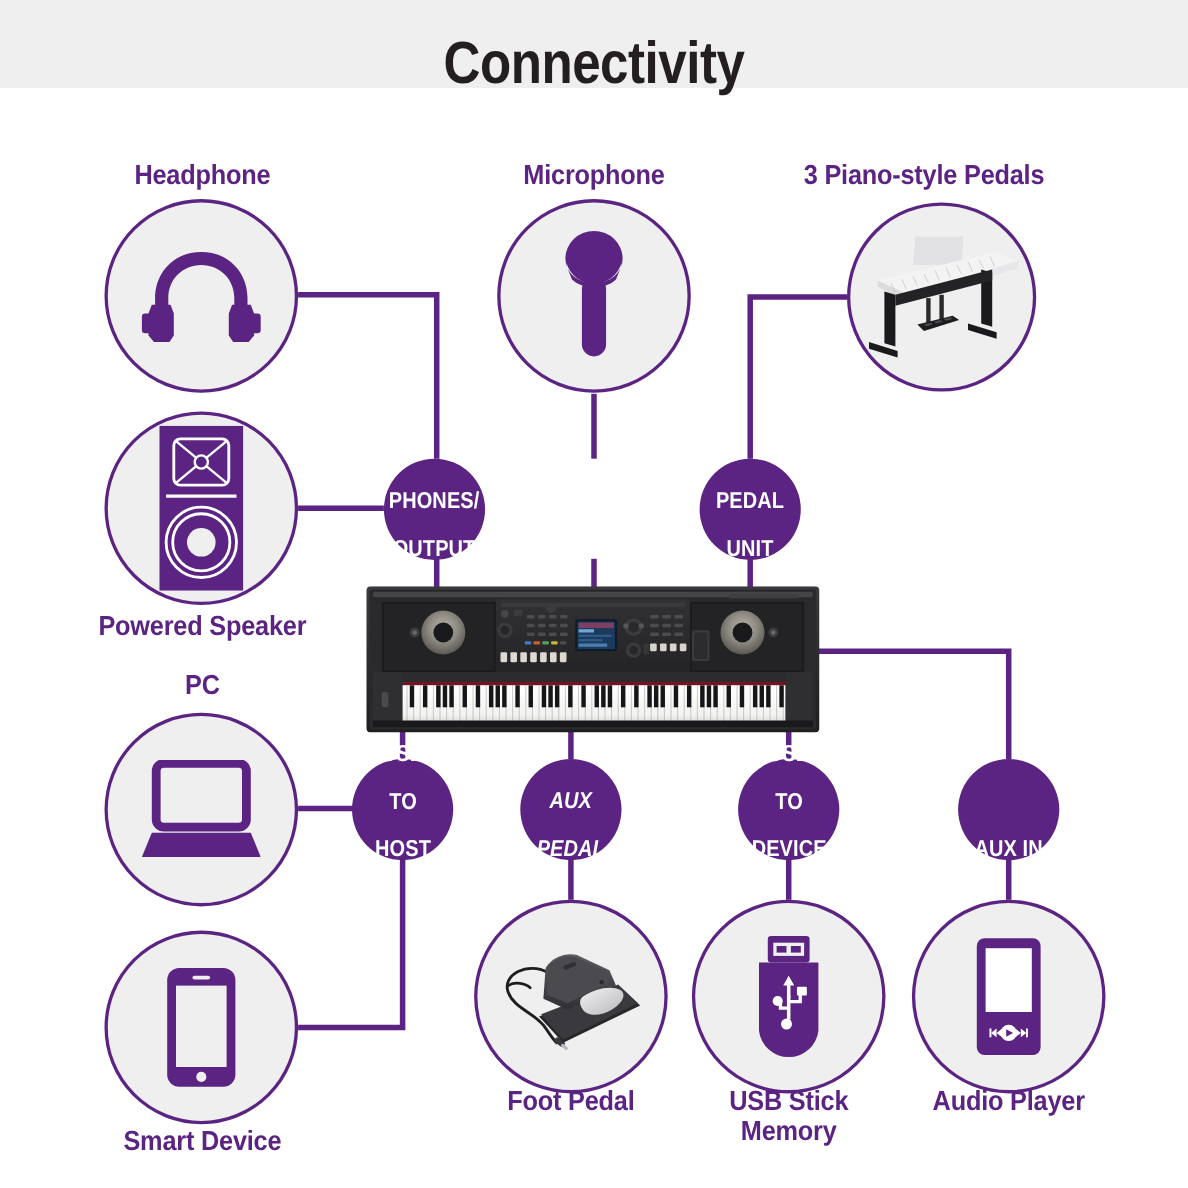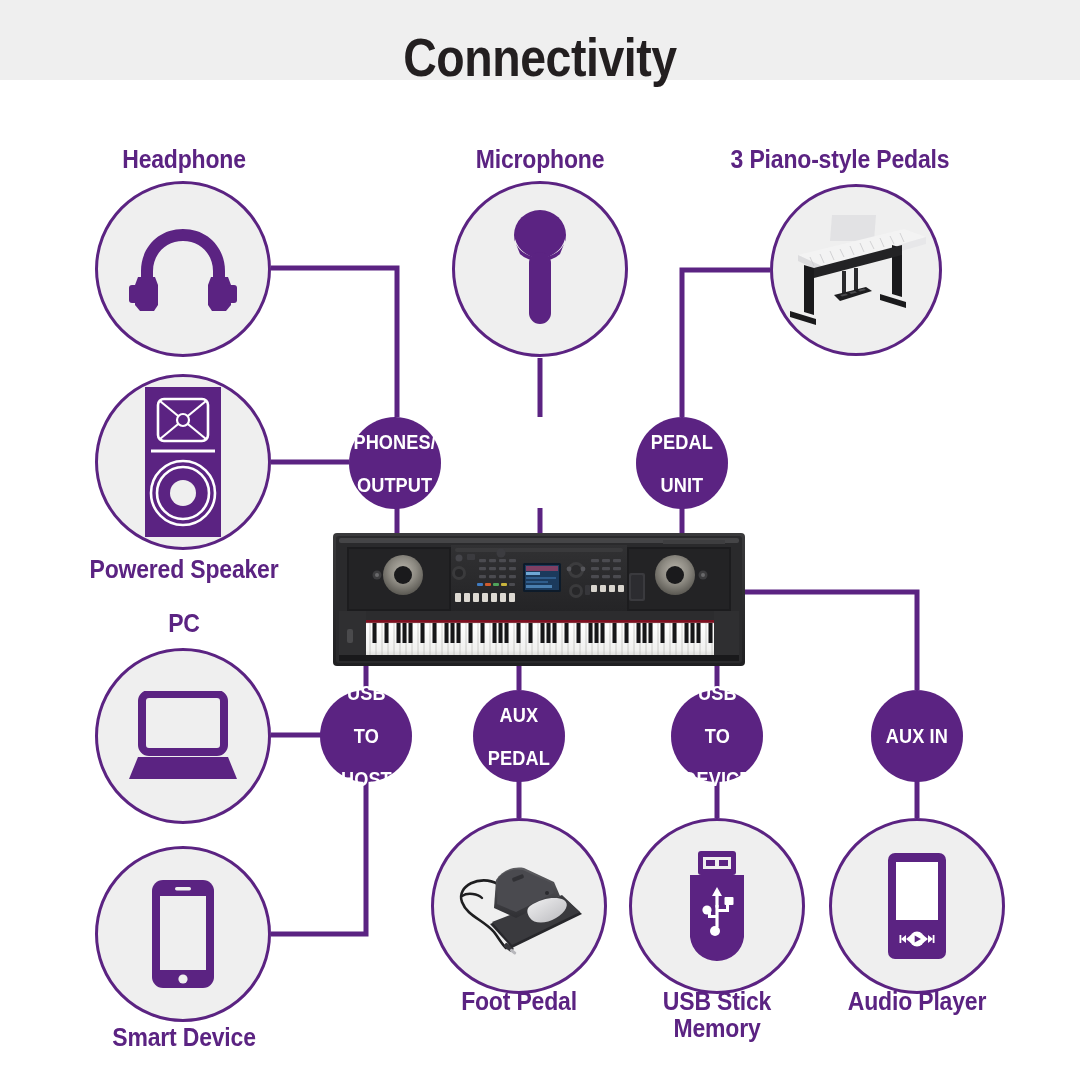--- a/index.html
+++ b/index.html
@@ -31,21 +31,21 @@
   .dev{
     position:absolute;border-radius:50%;
     background:#efefef;border:3.5px solid #5b2382;
     box-sizing:border-box;
     display:flex;align-items:center;justify-content:center;
   }
   
   .port{
     position:absolute;border-radius:50%;
     background:#5b2382;color:#ffffff;
-    display:flex;align-items:center;justify-content:center;
+    display:flex;align-items:flex-end;justify-content:center;
     text-align:center;line-height:1.02;
     font-weight:bold;font-size:21px;letter-spacing:0.1px;
     box-sizing:border-box;
   }
   .port span{display:block;transform:scaleX(0.93);}
 
   
   .cap{
     position:absolute;color:#5b2382;font-weight:bold;
     font-size:25px;text-align:center;line-height:1.08;
@@ -522,21 +522,21 @@
 
 
   <div class="port" style="left:636px;top:417px;width:92px;height:92px;">
     <span><span>PEDAL</span><br><span>UNIT</span></span>
   </div>
 
   <div class="port" style="left:320px;top:690px;width:92px;height:92px;">
     <span><span>USB</span><br><span>TO</span><br><span>HOST</span></span>
   </div>
 
-  <div class="port" style="left:473px;top:690px;width:92px;height:92px;">
+  <div class="port" style="left:473px;top:690px;width:92px;height:92px;font-style:italic;">
     <span><span>AUX</span><br><span>PEDAL</span></span>
   </div>
 
   <div class="port" style="left:671px;top:690px;width:92px;height:92px;">
     <span><span>USB</span><br><span>TO</span><br><span>DEVICE</span></span>
   </div>
 
   <div class="port" style="left:871px;top:690px;width:92px;height:92px;">
     <span>
         <span>AUX IN</span>

